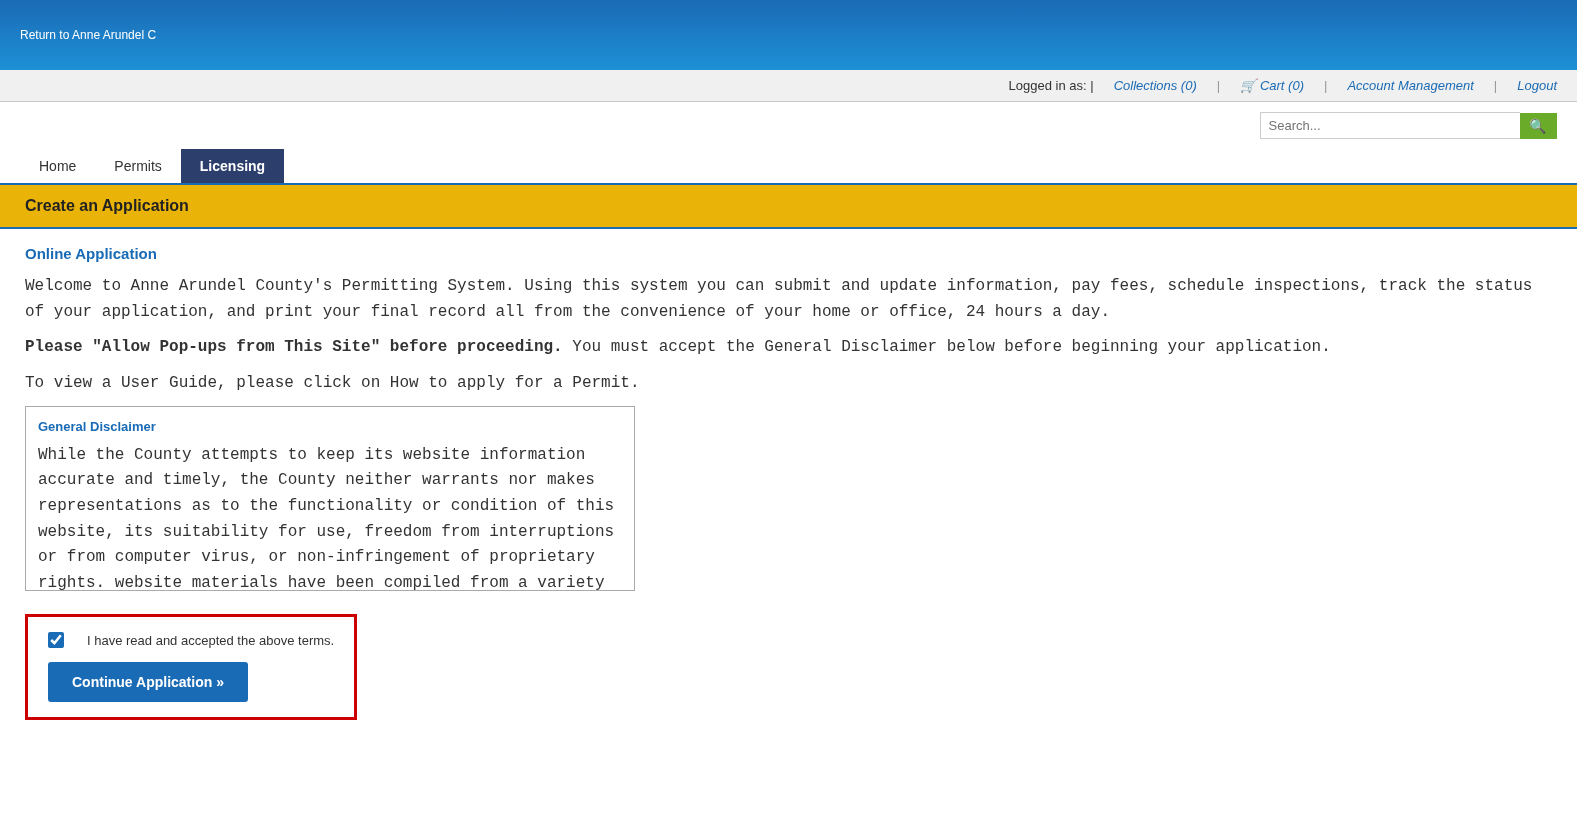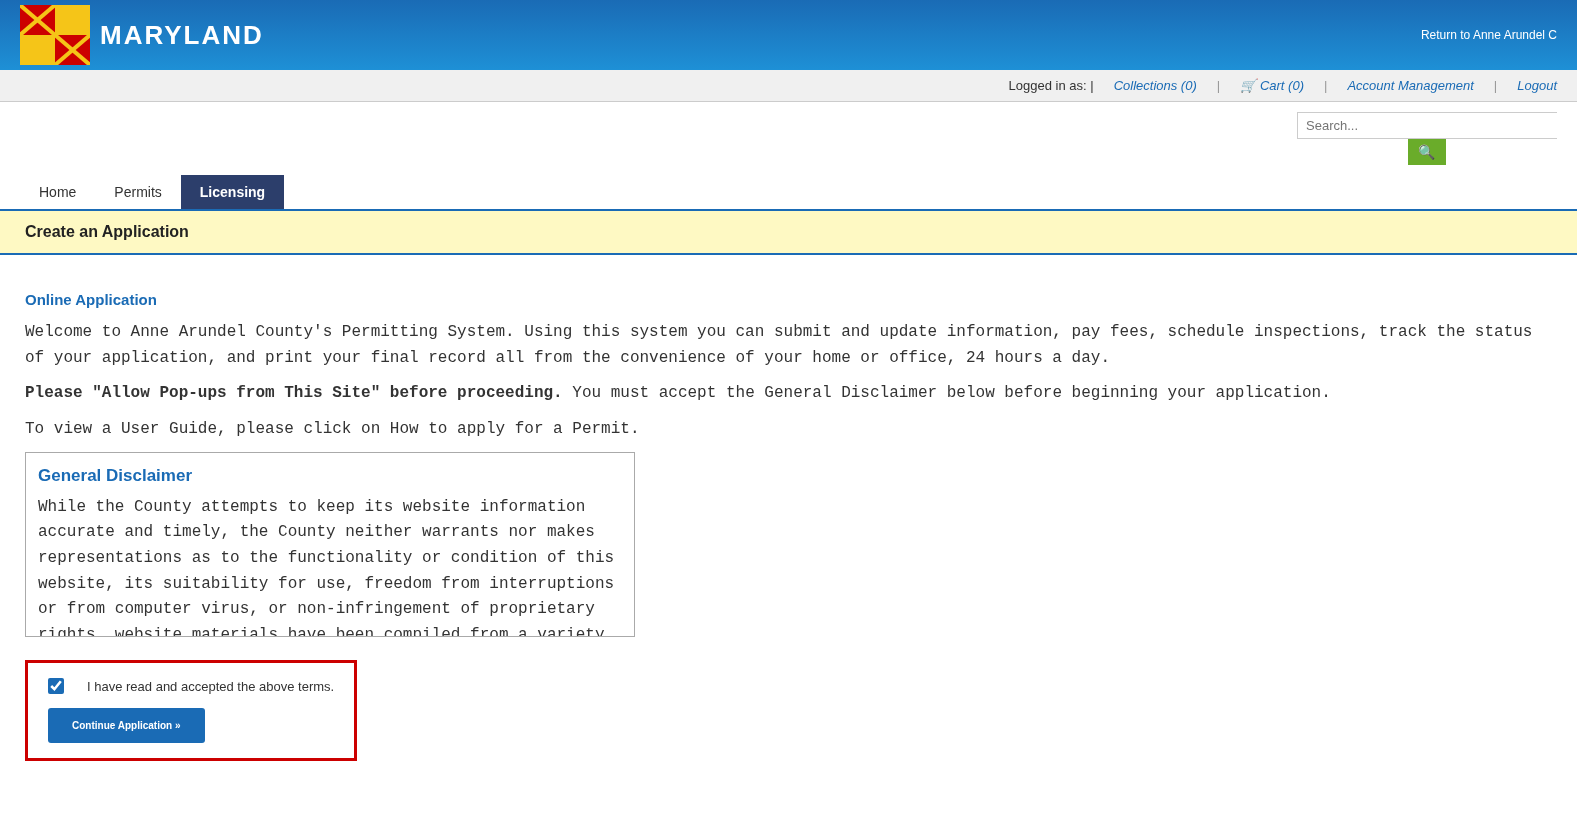--- a/index.html
+++ b/index.html
@@ -56,21 +56,20 @@
     
     .search-bar {
       display: flex;
       justify-content: flex-end;
       padding: 10px 20px;
       background: #fff;
     }
     .search-input-wrap {
       display: flex;
       align-items: center;
-      flex-direction: column;
     }
     .search-input {
       width: 260px;
       padding: 5px 8px;
       border: 1px solid #ccc;
       border-right: none;
       font-size: 13px;
       color: #999;
       outline: none;
     }
@@ -101,33 +100,33 @@
     }
     .tab.active {
       background: #2c3e6b;
       color: white;
       font-weight: bold;
       border-color: #2c3e6b;
     }
 
     
     .page-title-bar {
-      background: #fef9c3;
+      background: #eab308;
       border-bottom: 2px solid #1a6bb5;
       padding: 12px 25px;
     }
     .page-title-bar h2 {
       font-size: 16px;
       font-weight: bold;
       color: #222;
     }
 
     
     .content {
-      padding: 36px 25px;
+      padding: 16px 25px;
     }
     .content h3 {
       font-size: 15px;
       font-weight: bold;
       color: #1a6bb5;
       margin-bottom: 12px;
     }
     .content p {
       font-size: 16px;
       line-height: 1.6;
@@ -146,21 +145,21 @@
       border: 1px solid #aaa;
       overflow-y: scroll;
       padding: 10px 12px;
       background: #fff;
       font-size: 13px;
       line-height: 1.5;
       color: #333;
       margin-bottom: 18px;
     }
     .disclaimer-scroll h4 {
-      font-size: 17px;
+      font-size: 13px;
       font-weight: bold;
       color: #1a6bb5;
       margin-bottom: 6px;
     }
 
     
     .accept-area {
       border: 3px solid #cc0000;
       display: inline-block;
       padding: 15px 20px;
@@ -176,51 +175,35 @@
     .accept-label input[type="checkbox"] {
       width: 16px;
       height: 16px;
       accent-color: #1a6bb5;
     }
     .continue-btn {
       background: #1a6bb5;
       color: white;
       border: none;
       padding: 12px 24px;
-      font-size: 10px;
+      font-size: 14px;
       font-weight: bold;
       cursor: pointer;
       border-radius: 3px;
     }
 
     
     .disclaimer-scroll::-webkit-scrollbar { width: 10px; }
     .disclaimer-scroll::-webkit-scrollbar-track { background: #eee; }
     .disclaimer-scroll::-webkit-scrollbar-thumb { background: #999; }
   </style>
 </head>
 <body>
 
 <div class="header-top">
-  <div class="header-logo">
-
-    <svg class="logo-img" viewBox="0 0 70 60" xmlns="http://www.w3.org/2000/svg">
-      <rect width="35" height="30" fill="#cc0000"></rect>
-      <rect x="35" width="35" height="30" fill="#f5c518"></rect>
-      <rect y="30" width="35" height="30" fill="#f5c518"></rect>
-      <rect x="35" y="30" width="35" height="30" fill="#cc0000"></rect>
-
-      <line x1="0" y1="0" x2="35" y2="30" stroke="#f5c518" stroke-width="4"></line>
-      <line x1="35" y1="0" x2="0" y2="30" stroke="#f5c518" stroke-width="4"></line>
-
-      <line x1="35" y1="30" x2="70" y2="60" stroke="#f5c518" stroke-width="4"></line>
-      <line x1="70" y1="30" x2="35" y2="60" stroke="#f5c518" stroke-width="4"></line>
-    </svg>
-    <span class="header-title">MARYLAND</span>
-  </div>
   <div class="header-right">
     <span style="color:#fff; font-size:12px; cursor:pointer;">Return to Anne Arundel C</span>
   </div>
 </div>
 
 <div class="nav-bar">
   <span style="color:#333;">Logged in as: |</span>
   <a href="#">Collections (0)</a>
   <span class="nav-divider">|</span>
   <a href="#">🛒 Cart (0)</a>

